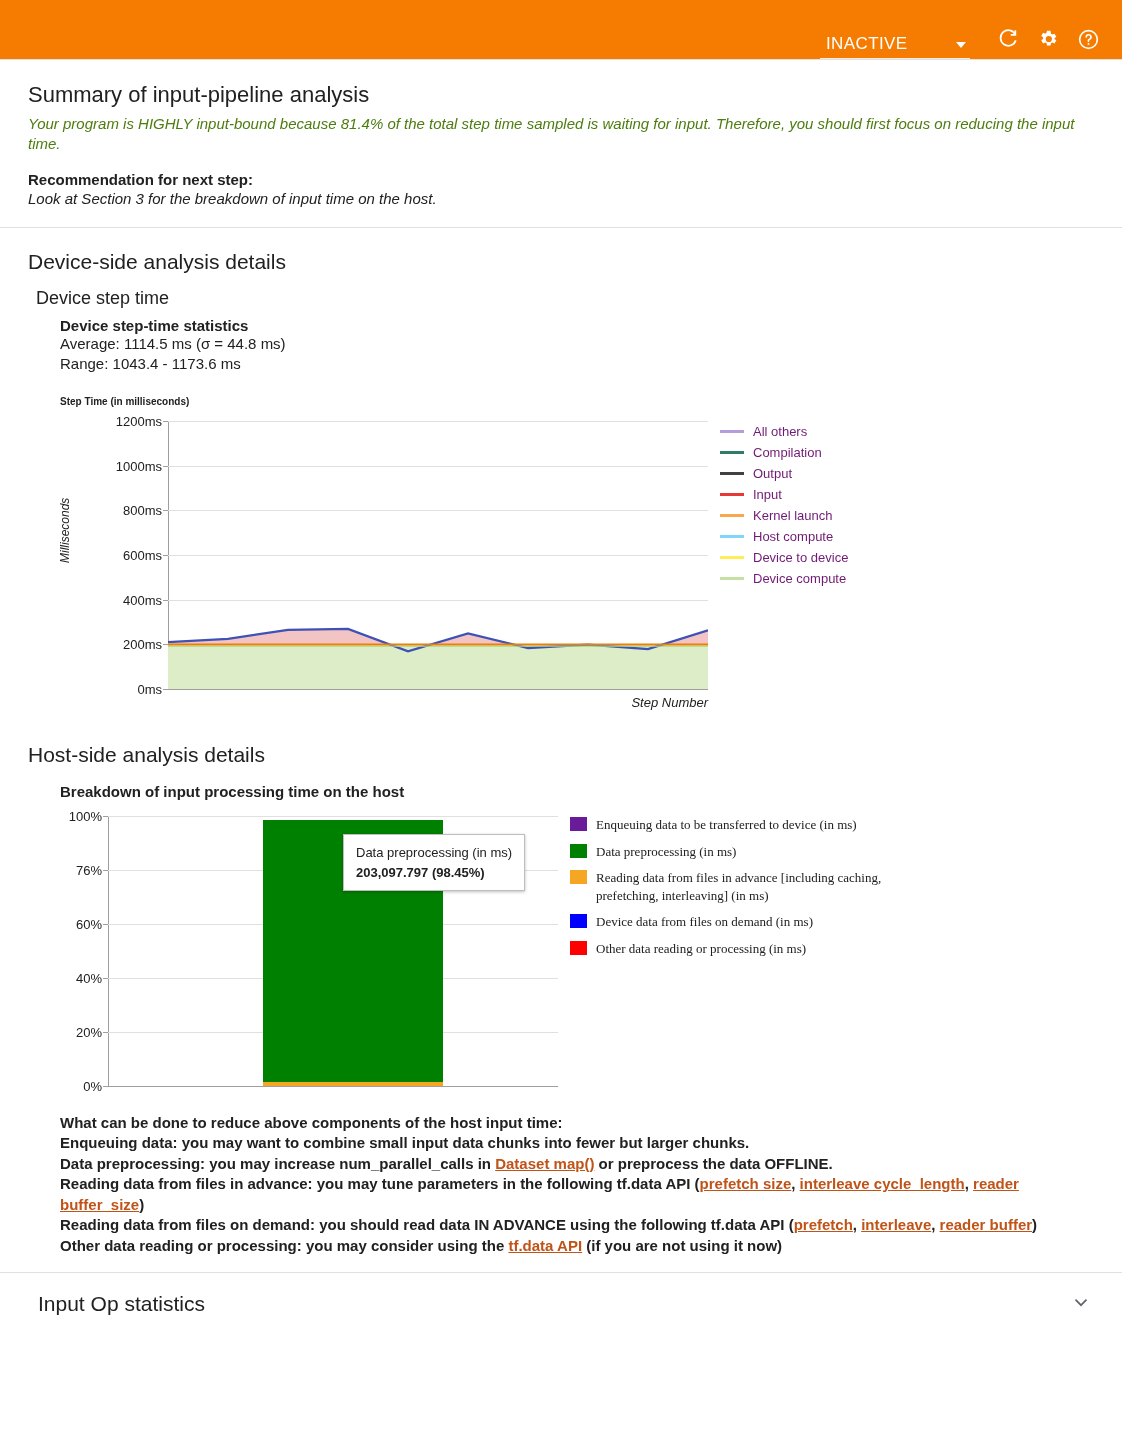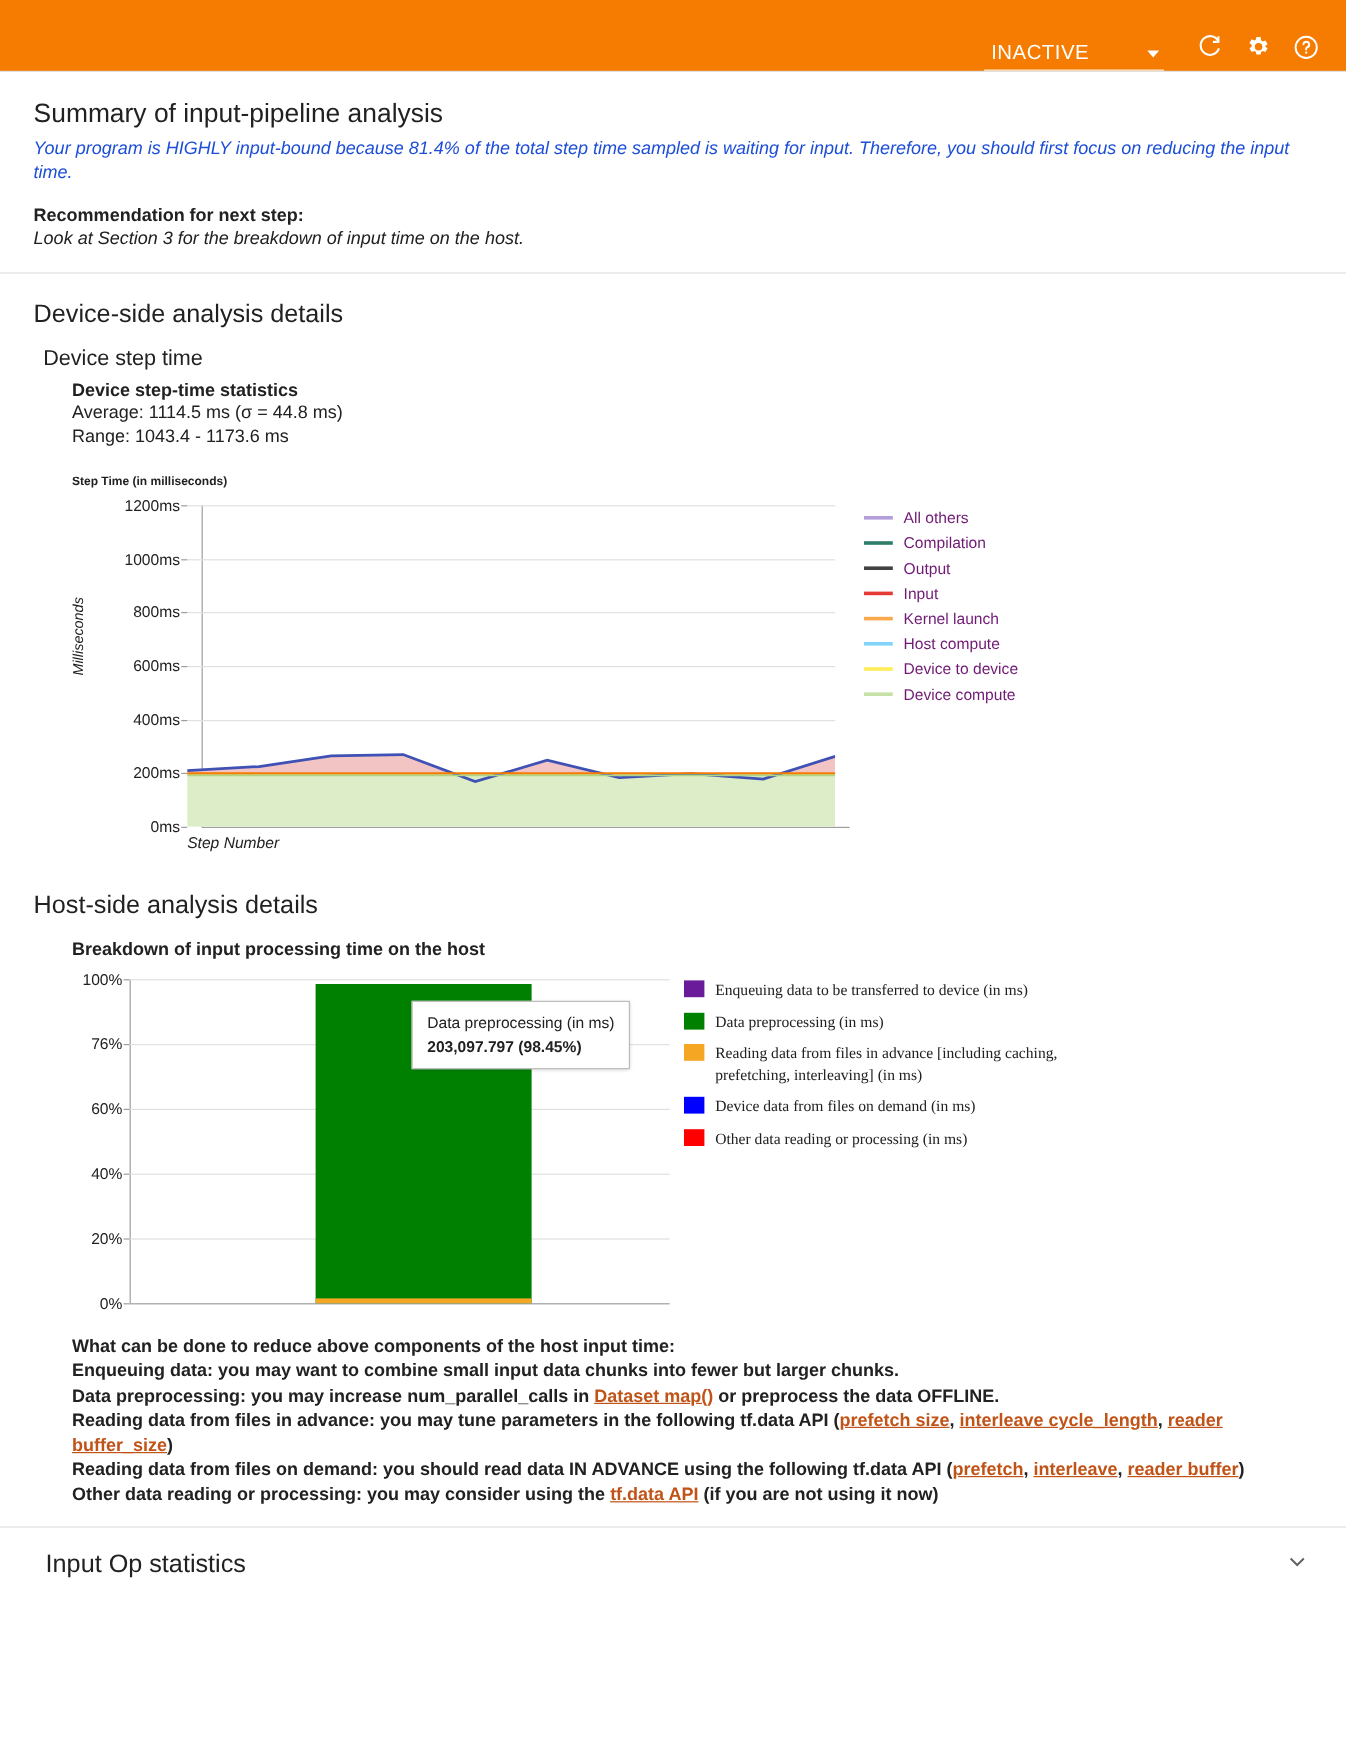--- a/index.html
+++ b/index.html
@@ -41,56 +41,56 @@
   }
   .icon-btn svg { display:block; }
   .summary {
     padding: 22px 28px 20px 28px;
     border-bottom: 1px solid #e0e0e0;
   }
   h1.title {
     font-size: 22px; font-weight: 400; margin: 0 0 6px 0; color:#212121;
   }
   .summary p.it {
-    font-style: italic; font-size: 15px; line-height: 1.35; margin: 0; color:#1d4ed8;
+    font-style: italic; font-size: 15px; line-height: 1.35; margin: 0; color:#4d7c0f;
   }
   .rec-label { font-weight: bold; font-size: 15px; margin: 16px 0 2px 0; }
   .rec-text { font-style: italic; font-size:15px; margin:0; }
 
   h2.dev {
     font-size: 21px; font-weight: 400; margin: 22px 0 14px 28px;
   }
   h3.sub {
     font-size: 18px; font-weight: 400; margin: 0 0 8px 36px;
   }
   .stats { margin-left: 60px; }
   .stats .b { font-weight: bold; font-size: 15px; }
   .stats .l { font-size: 15px; line-height: 1.35; }
 
   .chart-title { font-weight: bold; font-size: 10px; margin: 22px 0 6px 60px; }
 
   
   .chart-wrap { position: relative; margin-left: 60px; width: 1000px; height: 300px; }
   .plot {
-    position:absolute; left:96px; top:8px; width: 540px; height: 320px;
+    position:absolute; left:108px; top:8px; width: 540px; height: 320px;
   }
   .axis-line-y { position:absolute; left:108px; top:8px; width:1px; height:268px; background:#9e9e9e; }
   .axis-line-x { position:absolute; left:108px; top:276px; width:540px; height:1px; background:#9e9e9e; }
   .ytick {
     position:absolute; right:calc(100% + 6px); transform: translateY(-50%);
     font-size: 13px; color:#212121; white-space:nowrap;
   }
   .ytick-line { position:absolute; left:0; width:540px; height:1px; background:#e0e0e0; }
   .ytick-mark { position:absolute; left:-5px; width:5px; height:1px; background:#9e9e9e; }
   .ylabel {
     position:absolute; left:-2px; top:150px; font-size:12px; font-style:italic;
     transform: rotate(-90deg); transform-origin: left top; color:#212121;
   }
   .xlabel {
-    position:absolute; left:96px; width:540px; text-align:left; top:282px;
+    position:absolute; left:108px; width:540px; text-align:right; top:282px;
     font-size:13px; font-style: italic;
   }
   .legend {
     position:absolute; left:660px; top:8px; width:330px;
   }
   .legend .row { display:flex; align-items:center; height:21px; }
   .legend .swatch { width:24px; height:3px; margin-right:9px; flex:none; }
   .legend .lbl { font-size:13px; color:#701a75; }
 
   

